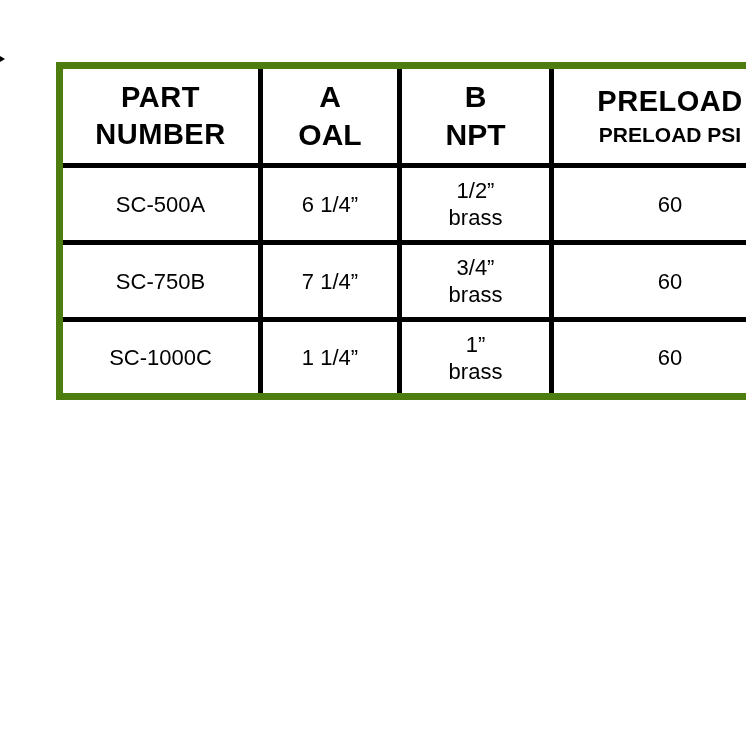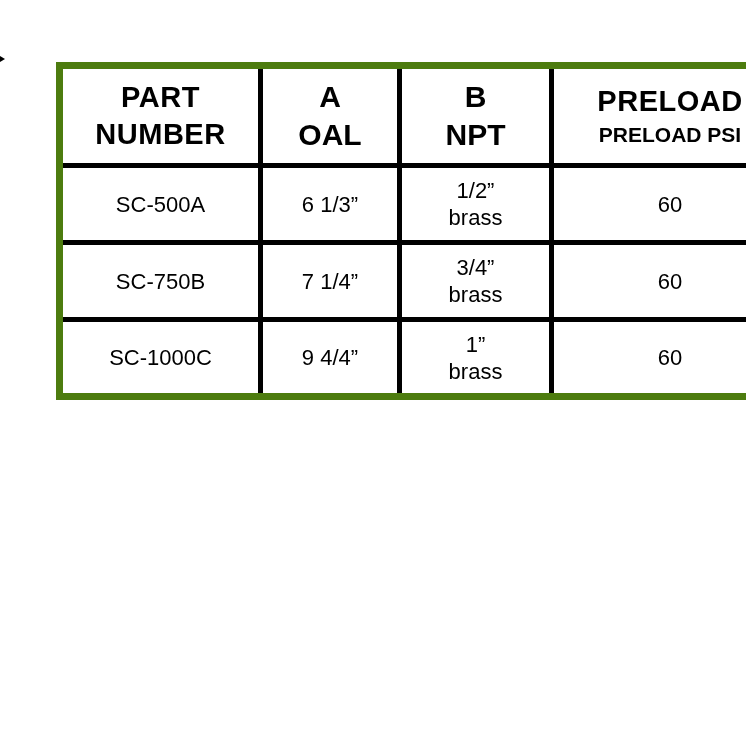--- a/index.html
+++ b/index.html
@@ -104,39 +104,39 @@
       </th>
       <th>
         <div class="h-bold-big">PRELOAD</div>
         <div class="h-sub-small">PRELOAD PSI</div>
       </th>
     </tr>
   </thead>
   <tbody>
     <tr>
       <td class="cell-text">SC-500A</td>
-      <td class="cell-text">6 1/3”</td>
+      <td class="cell-text">6 1/4”</td>
       <td>
         <div class="cell-text">1/2”</div>
         <div class="cell-text">brass</div>
       </td>
       <td class="cell-text">60</td>
     </tr>
     <tr>
       <td class="cell-text">SC-750B</td>
       <td class="cell-text">7 1/4”</td>
       <td>
         <div class="cell-text">3/4”</div>
         <div class="cell-text">brass</div>
       </td>
       <td class="cell-text">60</td>
     </tr>
     <tr>
       <td class="cell-text">SC-1000C</td>
-      <td class="cell-text">9 4/4”</td>
+      <td class="cell-text">1 1/4”</td>
       <td>
         <div class="cell-text">1”</div>
         <div class="cell-text">brass</div>
       </td>
       <td class="cell-text">60</td>
     </tr>
   </tbody>
 </table>
 
 </body></html>

